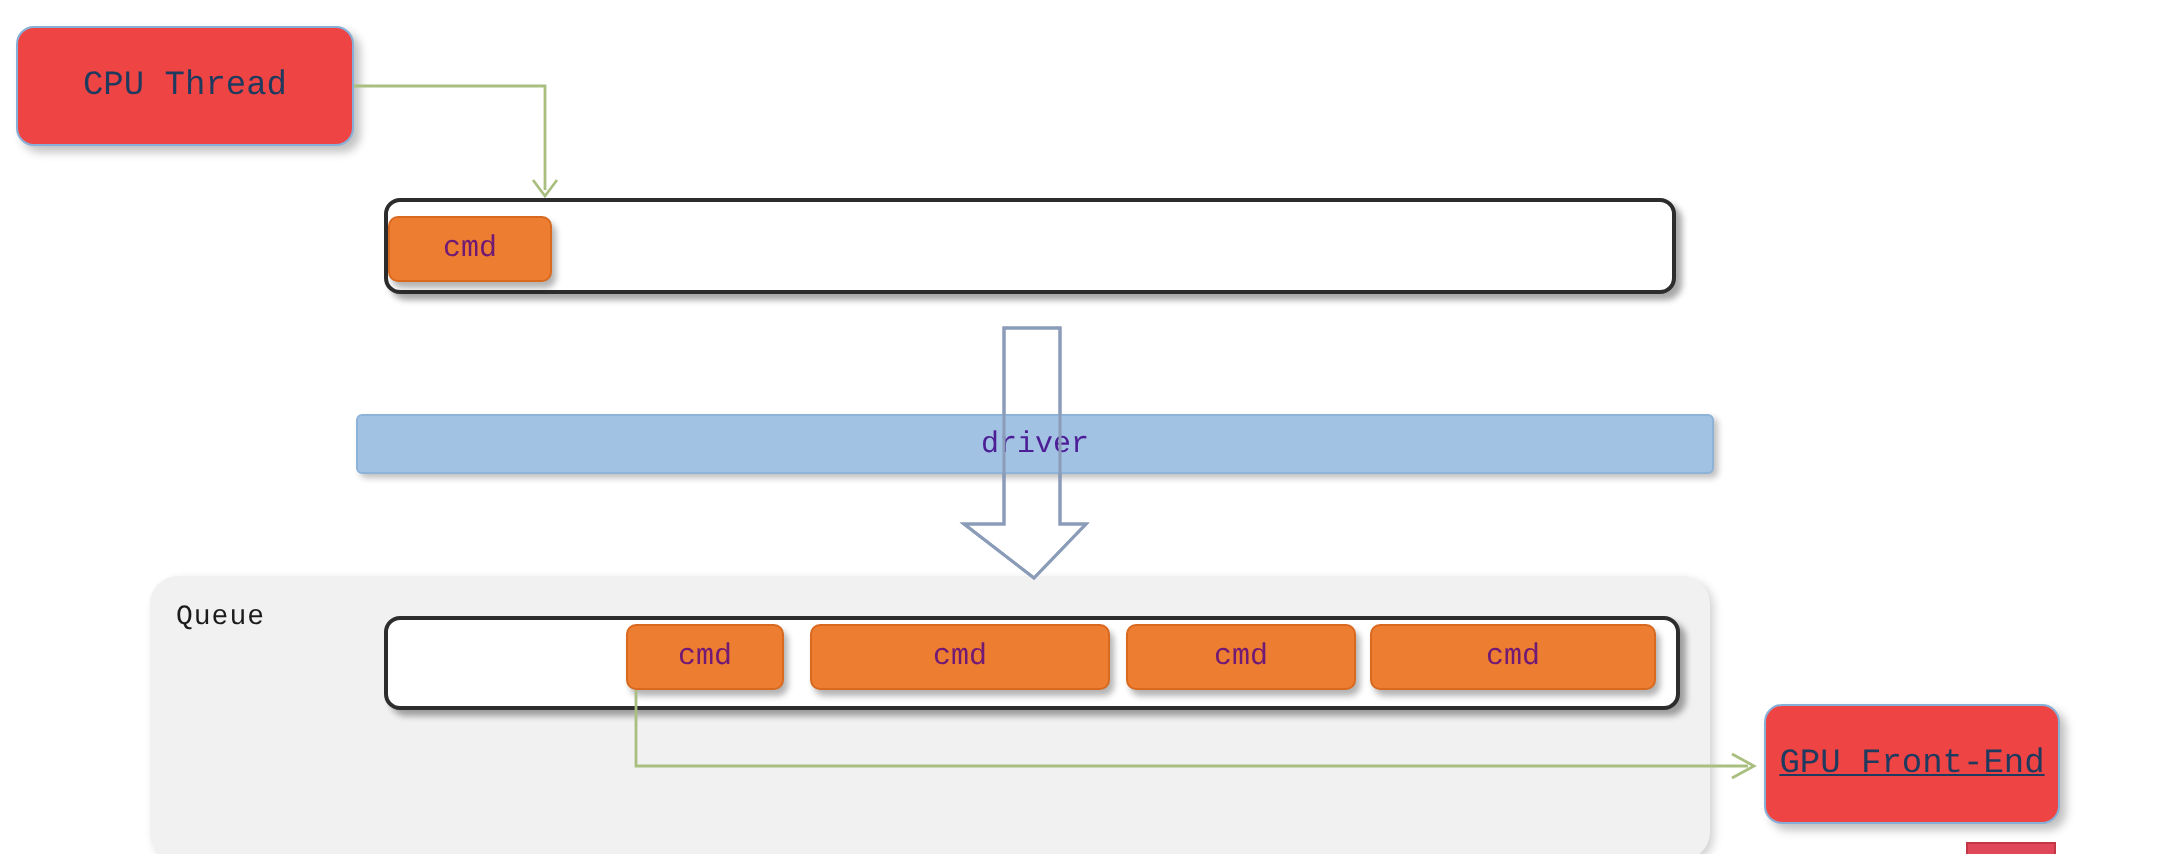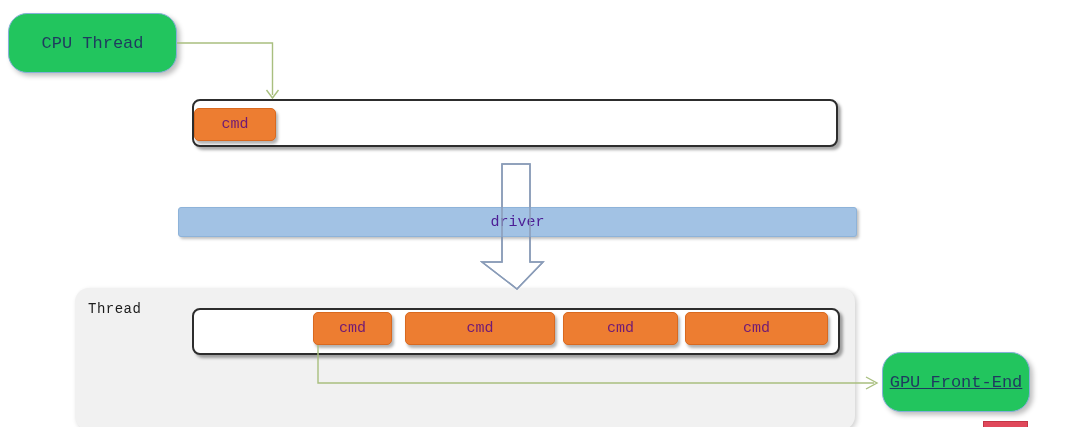--- a/index.html
+++ b/index.html
@@ -40,21 +40,21 @@
     z-index:5;box-sizing:border-box;
   }
   .cmd-top{left:194px;top:108px;width:82px;height:33px;}
   .qcmd1{left:313px;top:312px;width:79px;height:33px;}
   .qcmd2{left:405px;top:312px;width:150px;height:33px;}
   .qcmd3{left:563px;top:312px;width:115px;height:33px;}
   .qcmd4{left:685px;top:312px;width:143px;height:33px;}
 
   
   .bluebox{
-    background:#22c55e;border:1px solid #86b0d8;border-radius:19px;
+    background:#ef4444;border:1px solid #86b0d8;border-radius:9px;
     box-shadow:3px 3px 5px rgba(0,0,0,0.25);
     color:#1f3a5f;font-size:17px;
     display:flex;align-items:center;justify-content:center;
     z-index:6;box-sizing:border-box;
   }
   .cpu-box{left:8px;top:13px;width:169px;height:60px;}
   .gpu-box{left:882px;top:352px;width:148px;height:60px;text-decoration:underline;}
 
   
   .driver-bar{
@@ -79,21 +79,21 @@
     background:#e0485a;border:1px solid #c23646;
     z-index:8;box-sizing:border-box;
   }
 </style>
 </head>
 <body>
 
 <div class="stage">
 
   <div class="abs queue-panel"></div>
-  <div class="abs queue-label">Thread</div>
+  <div class="abs queue-label">Queue</div>
 
   <svg class="abs big-arrow-under" width="70" height="140" viewBox="0 0 70 140">
     <polygon points="24,6 52,6 52,104 65,104 39,131 4,104 24,104" fill="#ffffff" stroke="#8a9cb8" stroke-width="1.5" stroke-linejoin="miter"></polygon>
   </svg>
 
   <div class="abs driver-bar">driver</div>
 
   <svg class="abs big-arrow-over" width="70" height="140" viewBox="0 0 70 140">
     <polygon points="24,6 52,6 52,104 65,104 39,131 4,104 24,104" fill="none" stroke="#8a9cb8" stroke-width="1.5" stroke-linejoin="miter"></polygon>
   </svg>

